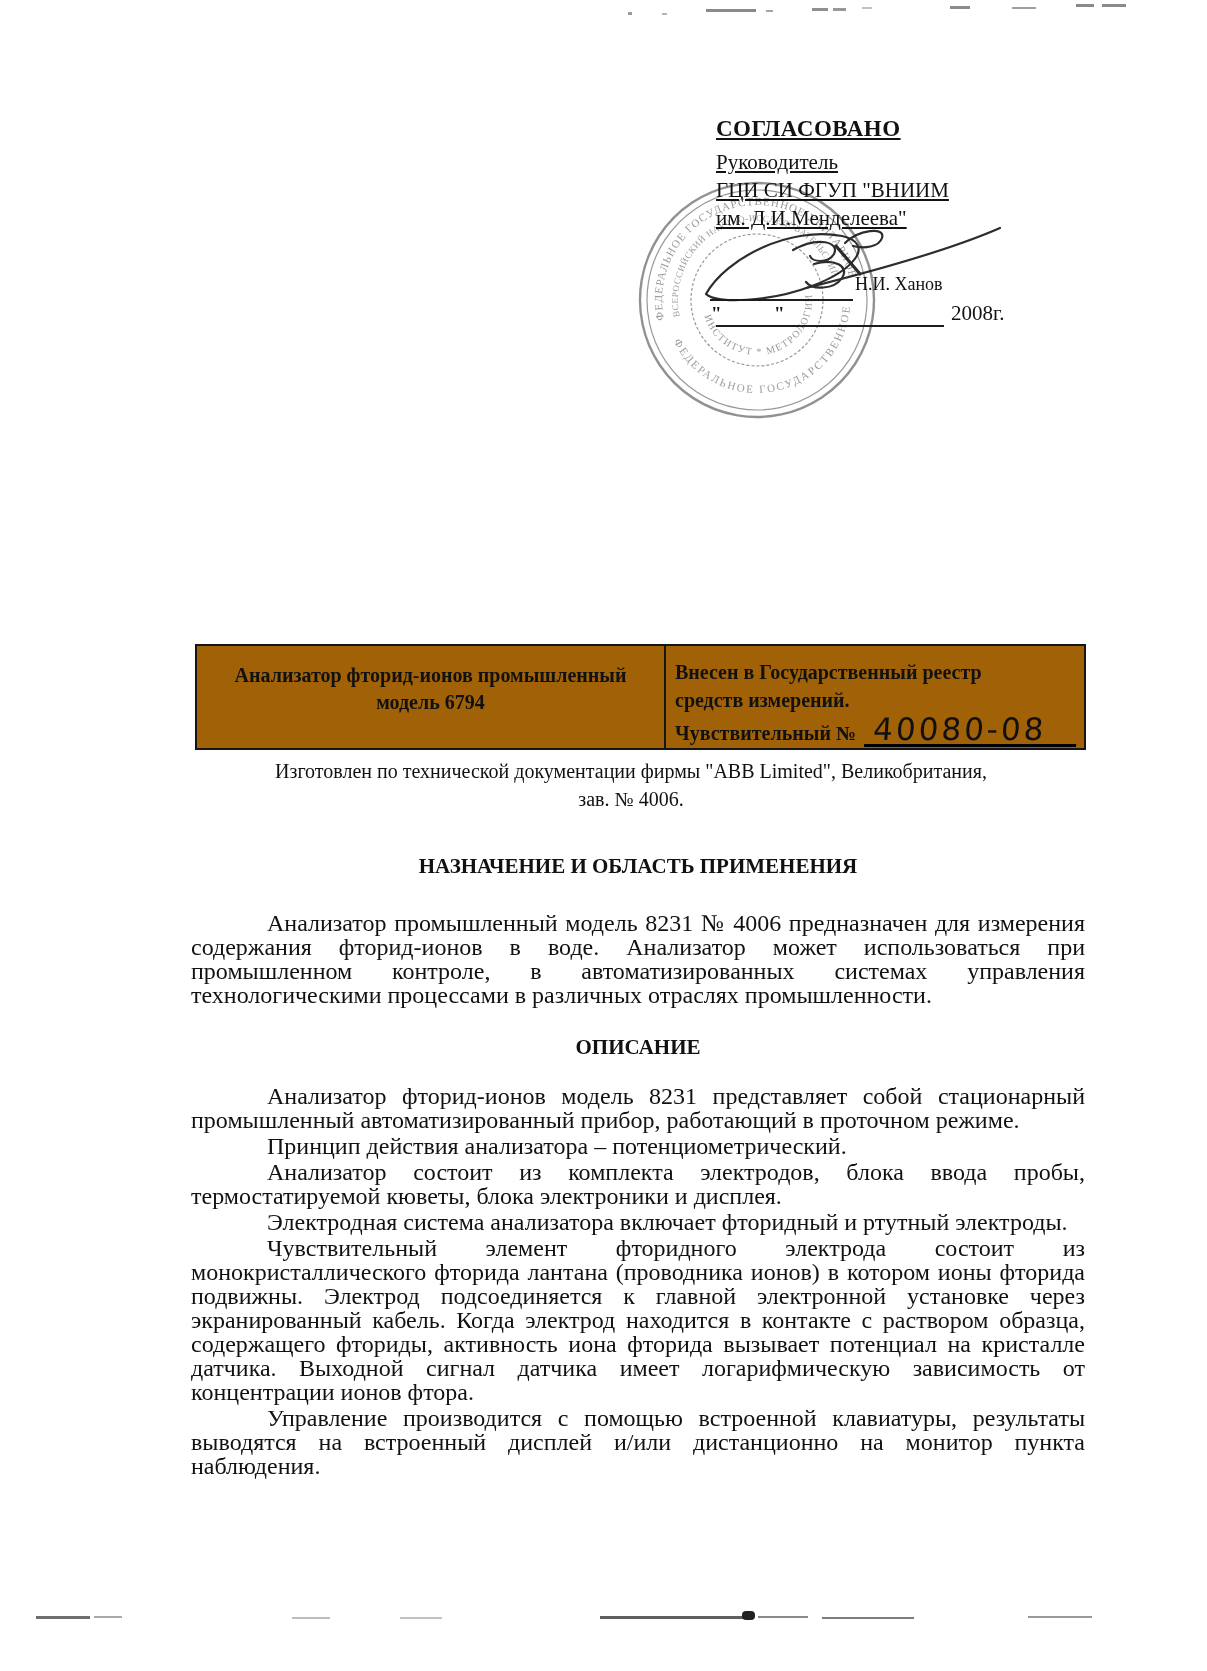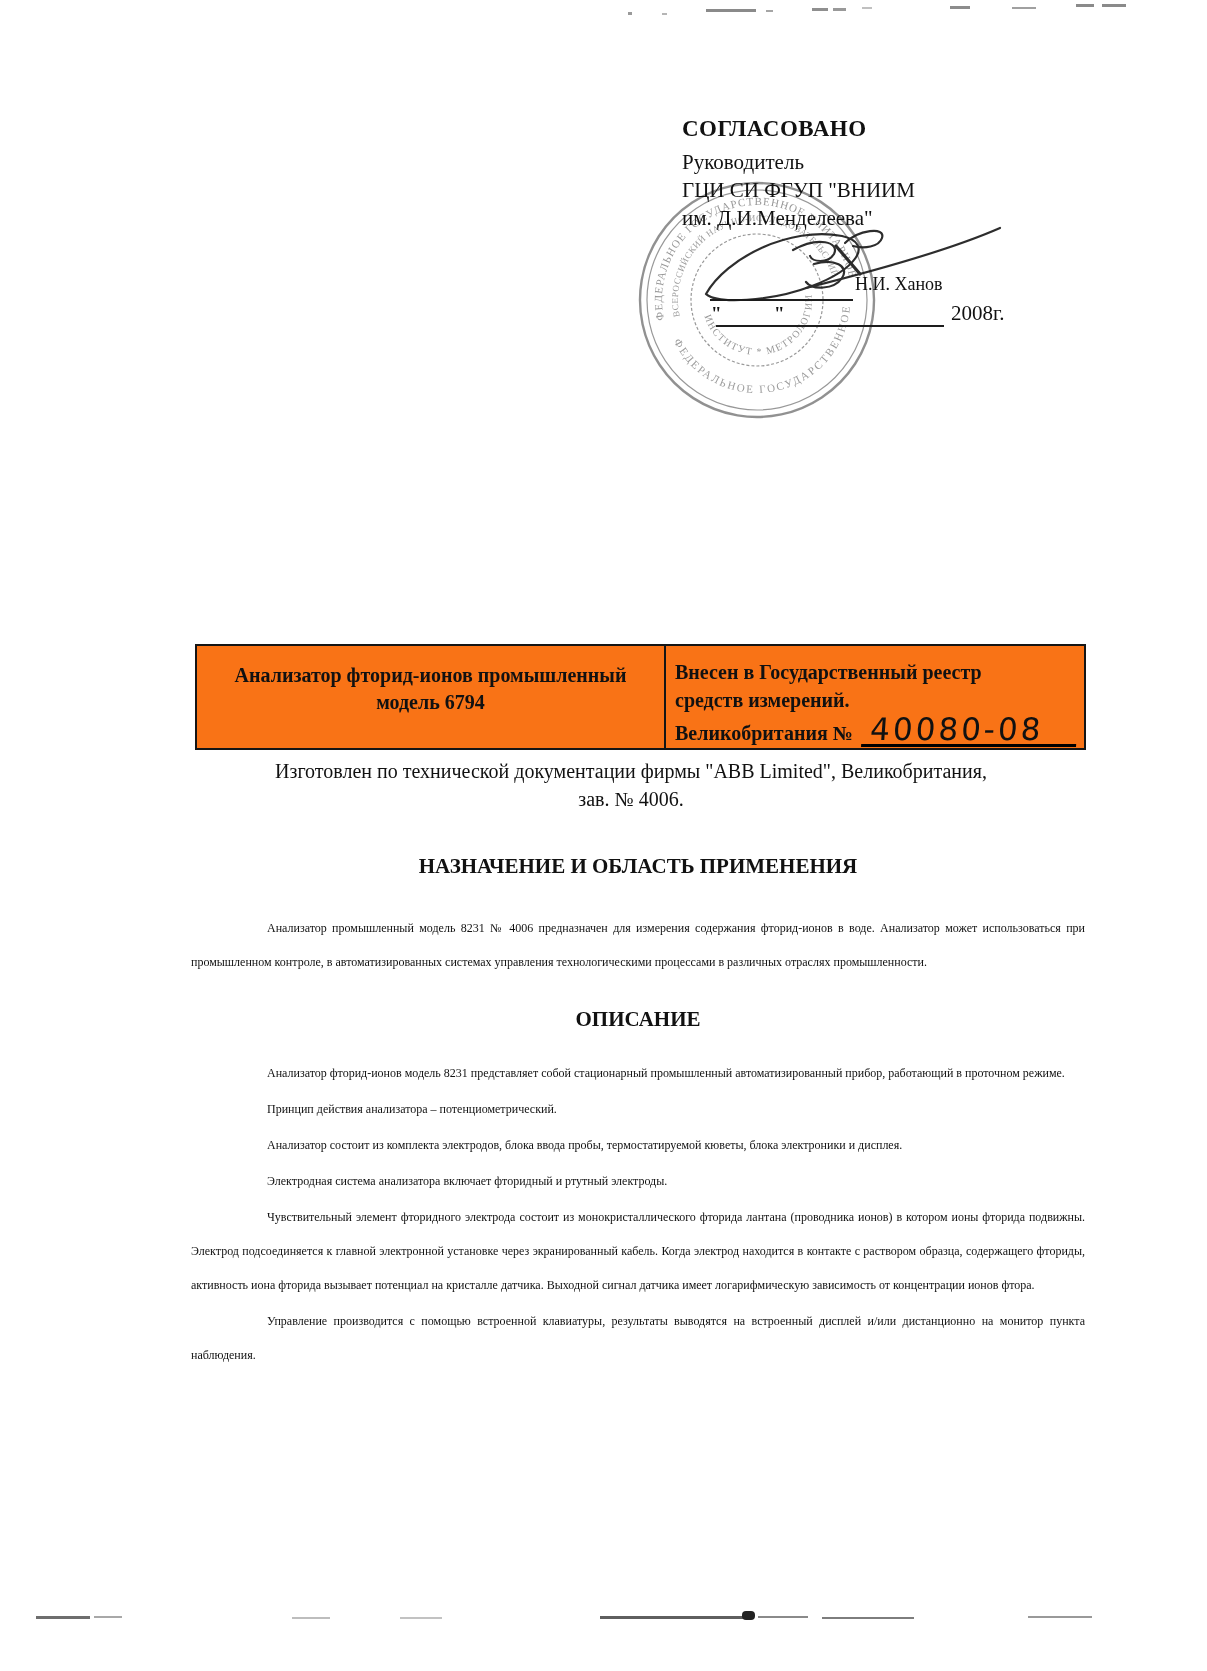--- a/index.html
+++ b/index.html
@@ -3,53 +3,53 @@
 <meta charset="utf-8">
 <style>
   html,body{margin:0;padding:0;background:#ffffff;}
   .page{
     position:relative;width:1207px;height:1671px;background:#ffffff;
     font-family:"Liberation Serif","DejaVu Serif",serif;color:#111;overflow:hidden;
   }
   
   .art{position:absolute;background:#888;}
   
-  .approval{position:absolute;left:682px;top:116px;z-index:2;width:330px;}
+  .approval{position:absolute;left:716px;top:116px;z-index:2;width:330px;text-decoration:underline;}
   .approval-title{font-size:23px;font-weight:bold;letter-spacing:.5px;margin:0 0 6px 0;}
   .approval-line{font-size:21px;line-height:28px;}
   
   .stamp{position:absolute;left:637px;top:180px;width:240px;height:240px;z-index:1;opacity:.62;}
   
   .sig-svg{position:absolute;left:580px;top:205px;width:530px;height:130px;z-index:3;}
   .sig-underline{position:absolute;left:710px;top:299px;width:143px;height:2px;background:#1d1d1d;z-index:2;}
   .date-underline{position:absolute;left:716px;top:325px;width:228px;height:2px;background:#1d1d1d;z-index:2;}
   .signer-name{position:absolute;left:855px;top:274px;font-size:18px;z-index:2;}
   .quote-mark{position:absolute;top:303px;font-size:19px;font-weight:bold;z-index:2;}
   .year-label{position:absolute;left:951px;top:301px;font-size:21px;z-index:2;}
   
-  .reg-table{position:absolute;left:195px;top:644px;width:887px;height:102px;border:2px solid #151515;display:flex;z-index:2;background:#f97316;}
+  .reg-table{position:absolute;left:195px;top:644px;width:887px;height:102px;border:2px solid #151515;display:flex;z-index:2;background:#a16207;}
   .cell-left{width:467px;border-right:2px solid #151515;text-align:center;padding-top:16px;
              font-weight:bold;font-size:20px;line-height:27px;}
   .cell-right{flex:1;padding:12px 8px 0 9px;font-weight:bold;font-size:20px;line-height:28px;}
   .reg-row{display:flex;align-items:baseline;}
   .reg-label{white-space:nowrap;}
   .reg-number{
     flex:1;margin-left:8px;padding:0 2px 0 8px;border-bottom:3px solid #000;
     font-family:"DejaVu Sans",sans-serif;font-weight:400;font-size:31px;line-height:30px;
     letter-spacing:3px;transform:skewX(-4deg);transform-origin:left bottom;white-space:nowrap;
   }
   
   .manufacture{position:absolute;left:184px;top:757px;width:894px;text-align:center;
                font-size:20px;line-height:28px;z-index:2;}
   
   .body-flow{position:absolute;left:191px;top:854px;width:894px;z-index:2;}
   .sec-heading{font-size:21px;font-weight:bold;text-align:center;margin:0;}
   .h-desc{margin-top:28px;margin-bottom:24px;}
   .body-flow p{
-    font-size:12px;line-height:34px;margin:0 0 2px 0;text-indent:76px;
+    font-size:24px;line-height:24px;margin:0 0 2px 0;text-indent:76px;
     text-align:justify;
   }
   .first-p{margin-top:32px !important;}
 </style>
 </head>
 <body>
 
 <div class="page">
 
   <div class="art" style="left:628px;top:12px;width:4px;height:3px;background:#9a9a9a;"></div>
@@ -126,21 +126,21 @@
 
   <div class="reg-table">
     <div class="cell-left">
       <div>Анализатор фторид-ионов промышленный</div>
       <div>модель 6794</div>
     </div>
     <div class="cell-right">
       <div>Внесен в Государственный реестр</div>
       <div>средств измерений.</div>
       <div class="reg-row">
-        <span class="reg-label">Великобритания №</span>
+        <span class="reg-label">Чувствительный №</span>
         <span class="reg-number">40080-08</span>
       </div>
     </div>
   </div>
 
   <div class="manufacture">
     <div>Изготовлен по технической документации фирмы "ABB Limited", Великобритания,</div>
     <div>зав. №  4006.</div>
   </div>
 

